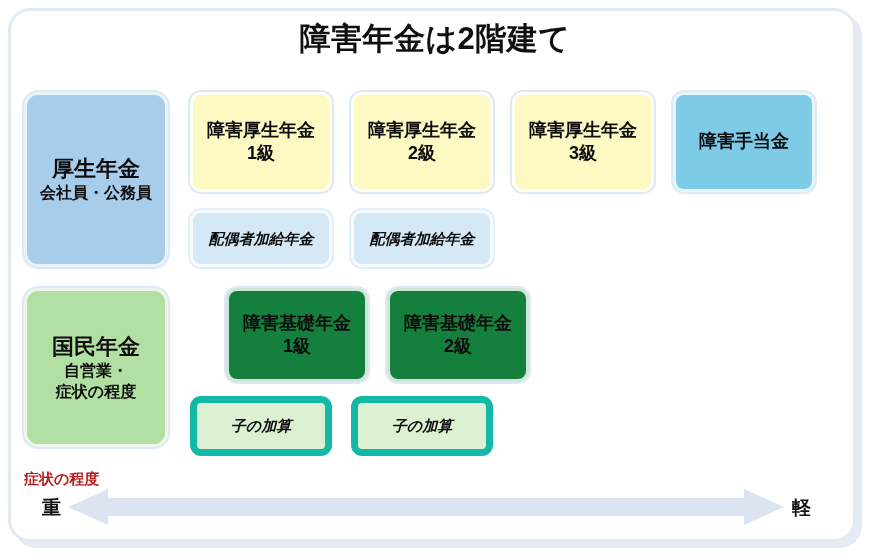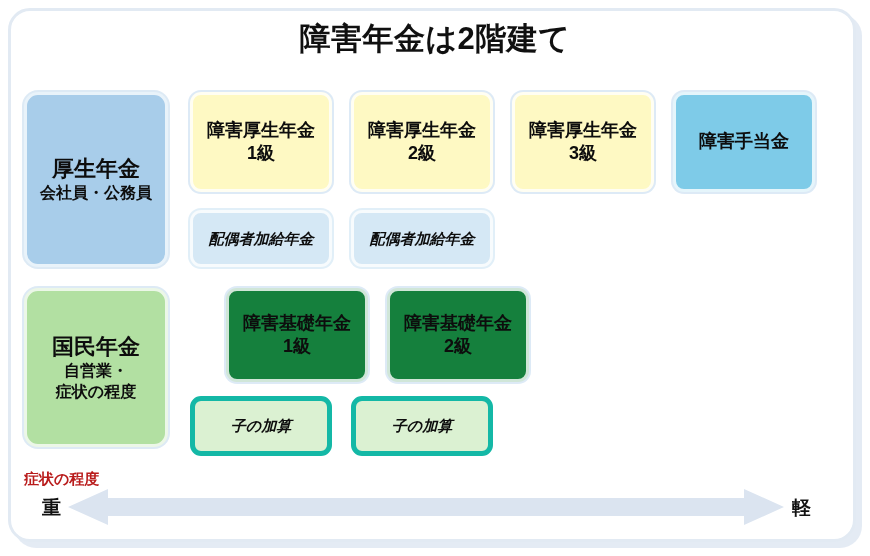--- a/index.html
+++ b/index.html
@@ -101,21 +101,21 @@
     border-radius: 11px;
     border: 3px solid rgba(255,255,255,.8);
     font-style: italic;
   }
   .sub-blue {
     background: #d5e8f5;
     box-shadow: 0 0 0 2px rgba(223,238,248,.95);
   }
   .sub-green {
     background: #dbf1d2;
-    border: 5px solid #14b8a6;
+    border: 7px solid #14b8a6;
   }
   .sub-box .ln { font-size: 15px; }
 
   
   .axis-caption {
     position: absolute;
     left: 24px;
     top: 470px;
     font-size: 15px;
     font-weight: bold;

